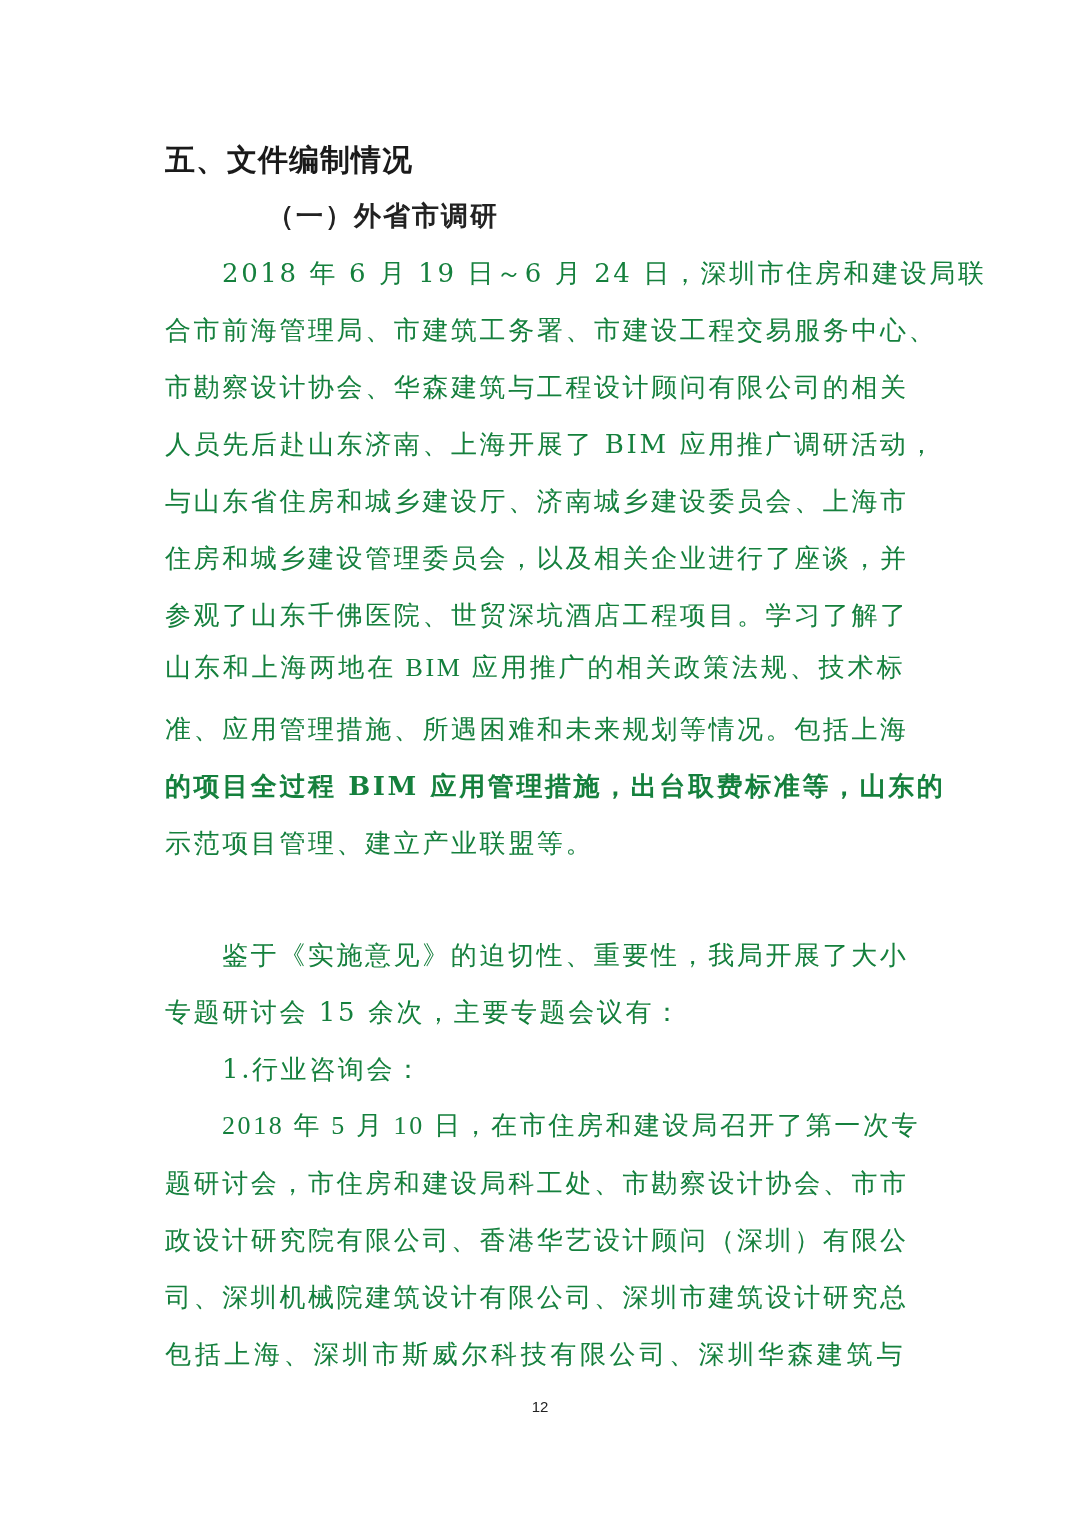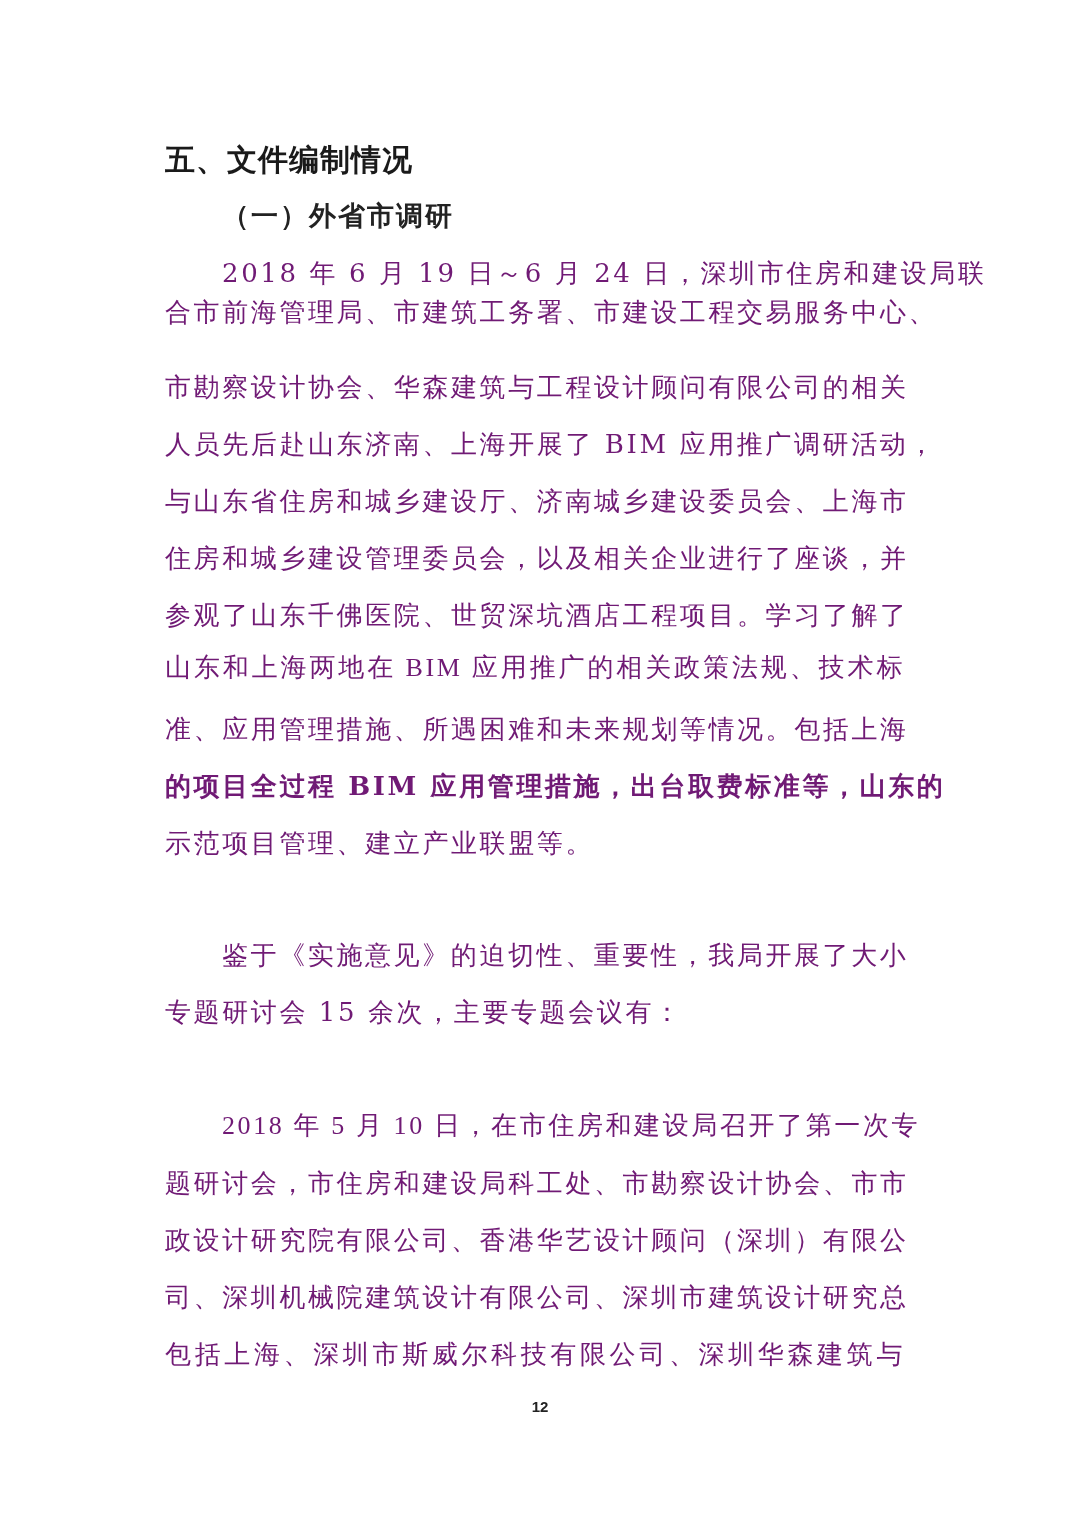--- a/index.html
+++ b/index.html
@@ -34,21 +34,21 @@
       margin: 0;
     }
     .line {
       position: absolute;
       left: 165px;
       width: 740px;
       font-family: "DejaVu Serif", "Liberation Serif", serif;
       font-size: 26px;
       line-height: 40px;
       white-space: nowrap;
-      color: #701a75;
+      color: #15803d;
       letter-spacing: 2.6px;
       text-align: justify;
       text-align-last: justify;
       margin: 0;
     }
     .line.last {
       text-align-last: left;
     }
     .line.indent {
       left: 222px;
@@ -67,52 +67,52 @@
     }
     .page-number {
       position: absolute;
       left: 0;
       width: 1080px;
       top: 1398px;
       text-align: center;
       font-family: "Liberation Sans", sans-serif;
       font-size: 15px;
       color: #222222;
-      font-weight: bold;
     }
   </style>
 </head>
 <body>
 
 <div class="page">
 
   <h1 class="heading-1">五、文件编制情况</h1>
 
-  <h2 class="subheading" style="top:196px;">（一）外省市调研</h2>
+  <h2 class="subheading" style="top:196px;margin-left:45px;">（一）外省市调研</h2>
 
   <div>
     <p class="line indent" style="top:253px;">2018 年 6 月 19 日～6 月 24 日，深圳市住房和建设局联</p>
-    <p class="line" style="top:292px;">合市前海管理局、市建筑工务署、市建设工程交易服务中心、</p>
+    <p class="line" style="top:310px;">合市前海管理局、市建筑工务署、市建设工程交易服务中心、</p>
     <p class="line" style="top:367px;">市勘察设计协会、华森建筑与工程设计顾问有限公司的相关</p>
     <p class="line" style="top:424px;">人员先后赴山东济南、上海开展了 BIM 应用推广调研活动，</p>
     <p class="line" style="top:481px;">与山东省住房和城乡建设厅、济南城乡建设委员会、上海市</p>
     <p class="line" style="top:538px;">住房和城乡建设管理委员会，以及相关企业进行了座谈，并</p>
     <p class="line" style="top:595px;">参观了山东千佛医院、世贸深坑酒店工程项目。学习了解了</p>
     <p class="line" style="top:648px;font-family:Liberation Serif, serif;">山东和上海两地在 BIM 应用推广的相关政策法规、技术标</p>
     <p class="line" style="top:709px;">准、应用管理措施、所遇困难和未来规划等情况。包括上海</p>
     <p class="line" style="top:766px;font-weight:bold;">的项目全过程 BIM 应用管理措施，出台取费标准等，山东的</p>
     <p class="line last" style="top:823px;">示范项目管理、建立产业联盟等。</p>
   </div>
 
 
   <div>
     <p class="line indent" style="top:935px;">鉴于《实施意见》的迫切性、重要性，我局开展了大小</p>
     <p class="line last" style="top:992px;">专题研讨会 15 余次，主要专题会议有：</p>
   </div>
 
+  <p class="line indent last" style="top:1049px;">1.行业咨询会：</p>
 
   <div>
     <p class="line indent" style="top:1106px;font-family:Liberation Serif, serif;">2018 年 5 月 10 日，在市住房和建设局召开了第一次专</p>
     <p class="line" style="top:1163px;">题研讨会，市住房和建设局科工处、市勘察设计协会、市市</p>
     <p class="line" style="top:1220px;">政设计研究院有限公司、香港华艺设计顾问（深圳）有限公</p>
     <p class="line" style="top:1277px;">司、深圳机械院建筑设计有限公司、深圳市建筑设计研究总</p>
     <p class="line" style="top:1334px;">包括上海、深圳市斯威尔科技有限公司、深圳华森建筑与</p>
   </div>
 
   <div class="page-number">12</div>

